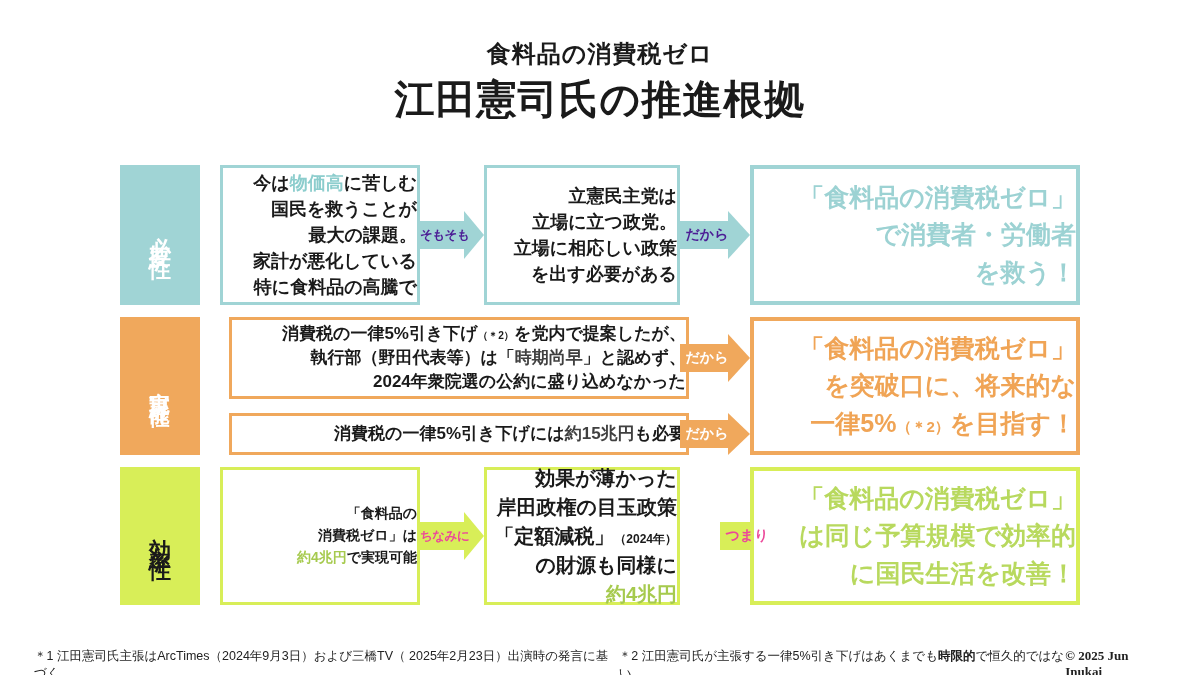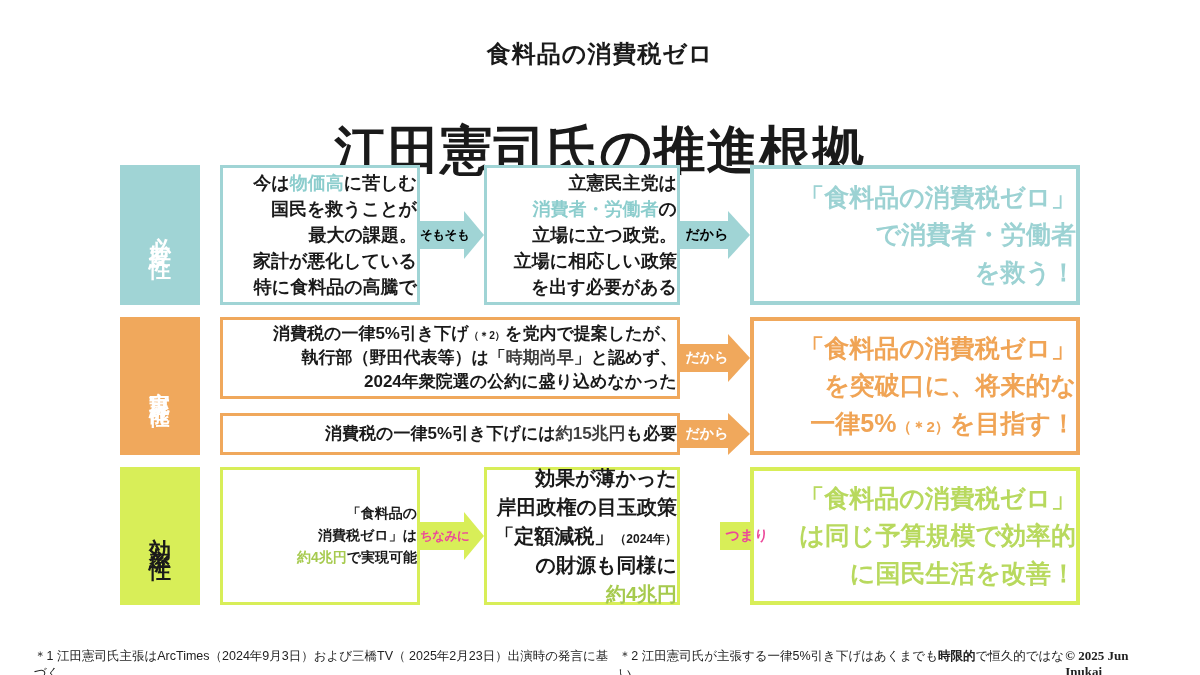--- a/index.html
+++ b/index.html
@@ -4,53 +4,53 @@
 <style>
   html,body{margin:0;padding:0;background:#ffffff;}
   .stage{
     position:relative;width:1200px;height:675px;background:#ffffff;overflow:hidden;
     font-family:"Liberation Sans","DejaVu Sans",sans-serif;color:#1a1a1a;
   }
   .abs{position:absolute;box-sizing:border-box;}
   .center-text{width:100%;text-align:center;font-weight:700;}
   
   .subtitle{font-size:24px;letter-spacing:1px;}
-  .title{font-size:52px;letter-spacing:1px;margin-top:44px;}
+  .title{font-size:40px;letter-spacing:1px;}
   
   .label-box{display:flex;align-items:center;justify-content:center;}
   .vtext{writing-mode:vertical-rl;text-orientation:upright;font-weight:700;line-height:1;}
   
   .flowbox{
     background:#fff;display:flex;flex-direction:column;align-items:flex-end;justify-content:center;
     text-align:center;font-weight:700;
   }
   .line{white-space:nowrap;}
   .b-teal{border:3px solid #a0d4d5;}
   .b-teal-thick{border:4px solid #a0d4d5;}
-  .b-orange{border:3px solid #f0a85c;}
+  .b-orange{border:3px solid #f0a85c;margin-left:9px;}
   .b-orange-thick{border:4px solid #f0a85c;}
   .b-green{border:3px solid #d8ee58;}
   .b-green-thick{border:4px solid #d8ee58;}
   .ac-teal{color:#8ccdcd;}
   .ac-orange{color:#404040;}
   .ac-green{color:#a6ca4e;}
   .t-teal{color:#9cd2d3;}
   .t-orange{color:#f0a455;}
   .t-green{color:#b8d95e;}
   .small-note{font-size:0.60em;}
   
   .arrow{display:flex;align-items:center;justify-content:center;}
   .arrow-inner{position:relative;width:100%;height:48px;display:flex;align-items:center;}
   .arrow-shaft{flex:1;height:28px;}
   .arrow-head{width:0;height:0;border-top:24px solid transparent;border-bottom:24px solid transparent;border-left-style:solid;}
   .arrow-label{position:absolute;left:0;right:16px;top:50%;transform:translateY(-50%);
     text-align:center;font-weight:700;font-size:13px;z-index:2;white-space:nowrap;}
   .arrow.teal .arrow-shaft{background:#a0d4d5;}
   .arrow.teal .arrow-head{border-left-color:#a0d4d5;}
-  .arrow.teal .arrow-label{color:#000000;}
+  .arrow.teal .arrow-label{color:#4c1d95;}
   .arrow.orange .arrow-shaft{background:#f0a85c;}
   .arrow.orange .arrow-head{border-left-color:#f0a85c;}
   .arrow.orange .arrow-label{color:#ffffff;}
   .arrow.green .arrow-shaft{background:#d8ee58;}
   .arrow.green .arrow-head{border-left-color:#d8ee58;}
   .arrow.green .arrow-label{color:#ec4899;}
   
   .footer{display:flex;justify-content:space-between;align-items:baseline;
     font-size:12.5px;font-weight:400;color:#222;padding:0 34px;width:1200px;}
   .footer .bold{font-weight:700;}
@@ -79,21 +79,20 @@
   <div class="abs arrow teal" style="left:420px;top:165px;width:64px;height:140px;">
     <div class="arrow-inner">
       <div class="arrow-shaft" style="margin-right:-2px;"></div>
       <div class="arrow-head" style="border-left-width:20px;"></div>
       <div class="arrow-label" style="font-size:12.5px;letter-spacing:-0.5px;">そもそも</div>
     </div>
   </div>
 
   <div class="abs flowbox b-teal" style="left:484px;top:165px;width:196px;height:140px;font-size:18px;line-height:1.45;">
     <div class="line">立憲民主党は</div>
-    <div class="line"><span class="ac-teal">消費者・労働者</span><span>の</span></div>
     <div class="line">立場に立つ政党。</div>
     <div class="line">立場に相応しい政策</div>
     <div class="line">を出す必要がある</div>
   </div>
 
   <div class="abs arrow teal" style="left:680px;top:165px;width:70px;height:140px;">
     <div class="arrow-inner">
       <div class="arrow-shaft" style="margin-right:-2px;"></div>
       <div class="arrow-head" style="border-left-width:22px;"></div>
       <div class="arrow-label" style="font-size:14px;">だから</div>

